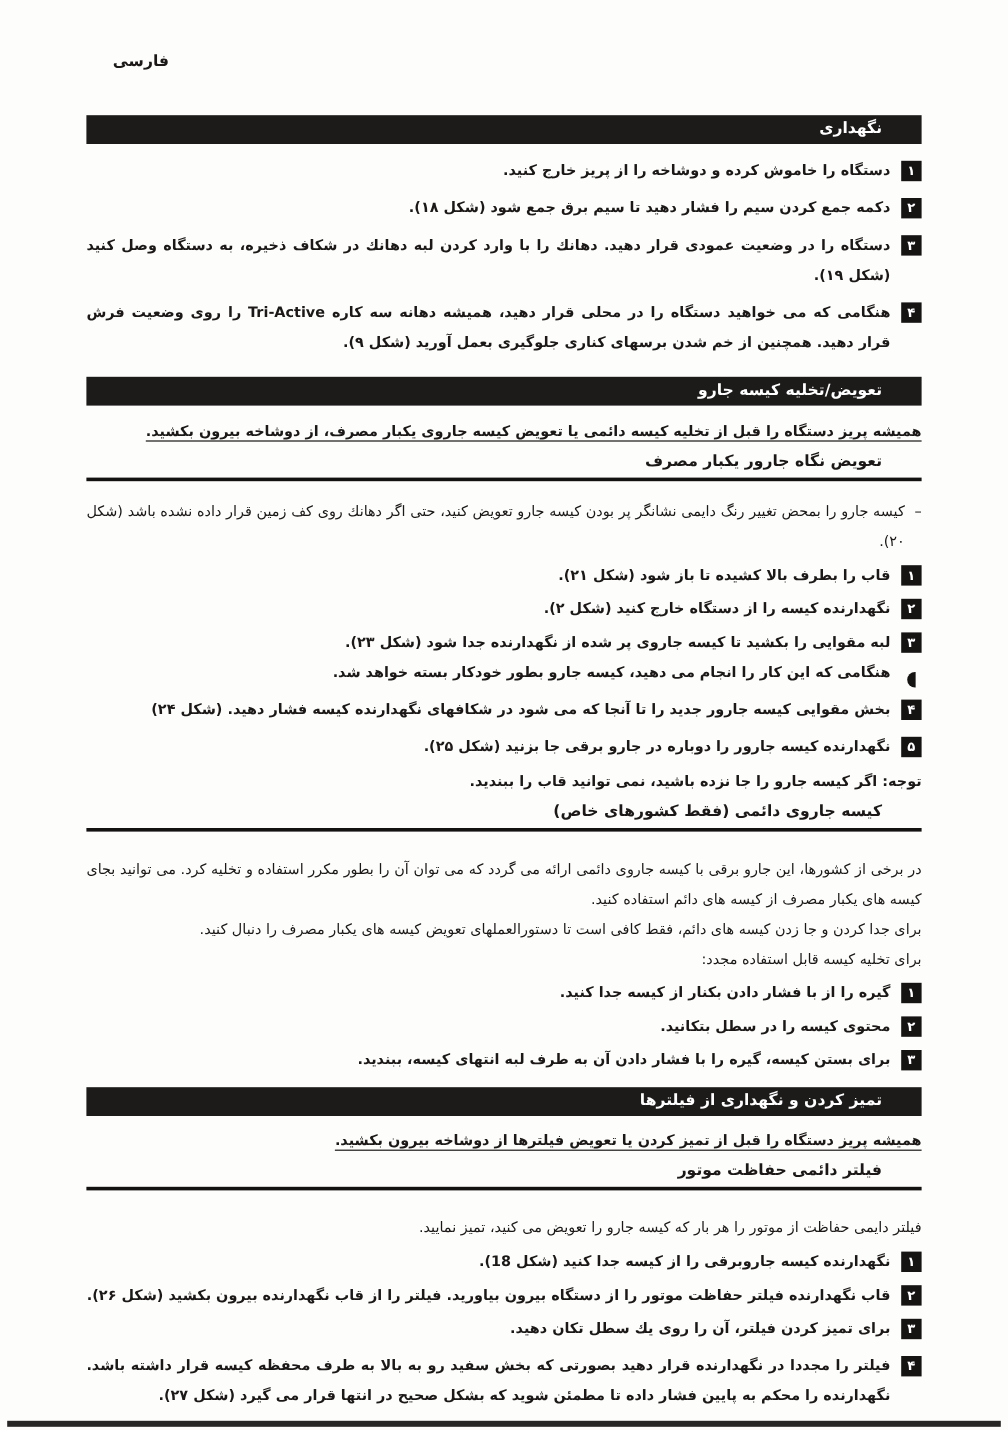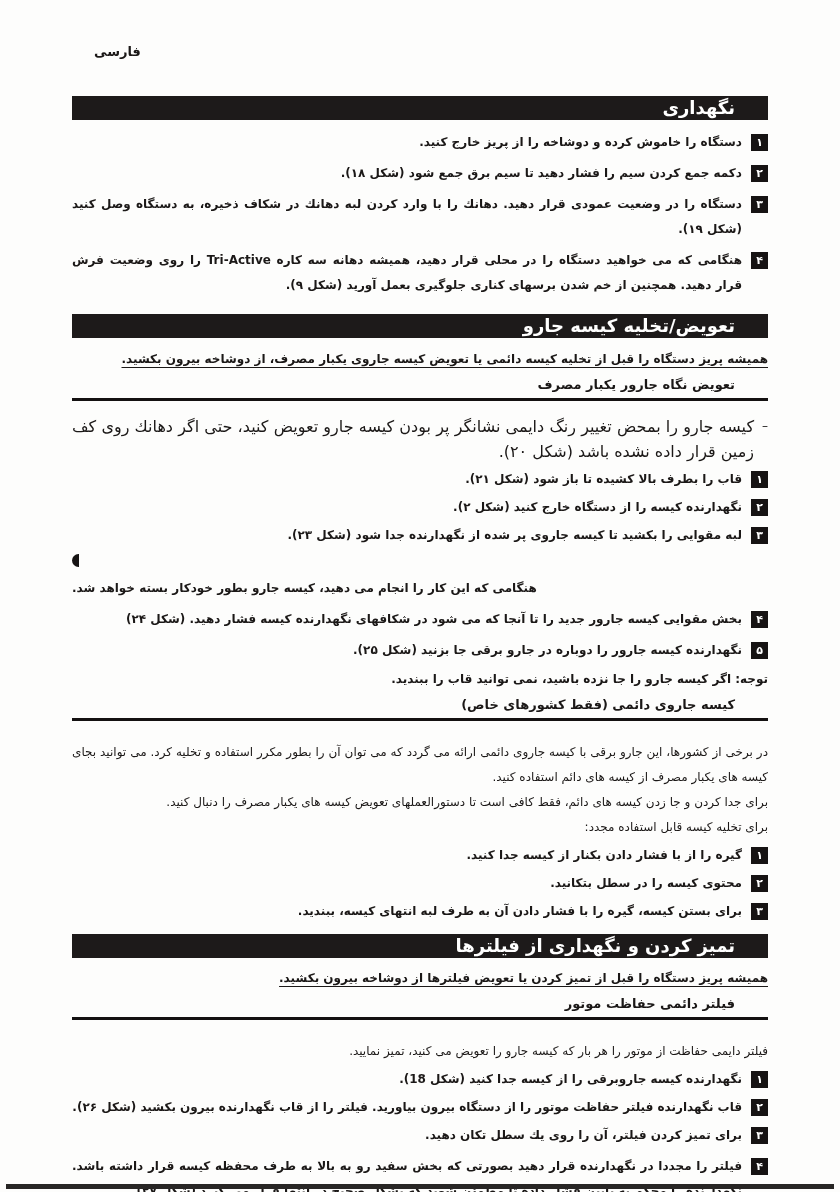--- a/index.html
+++ b/index.html
@@ -7,49 +7,49 @@
     width:840px;height:1192px;position:relative;overflow:hidden;
     background:#fdfdfc;color:#1b1817;
     font-family:"DejaVu Sans",sans-serif;
   }
   .lang-label{
     position:absolute;top:44px;left:94px;direction:rtl;
     font-size:13px;font-weight:bold;
   }
   .content{position:absolute;top:0;left:72px;width:696px;direction:rtl;text-align:right;}
   .bar{
-    background:#1d1a1a;color:#fff;font-weight:bold;font-size:18px;
+    background:#1d1a1a;color:#fff;font-weight:bold;font-size:13px;
     height:24px;line-height:24px;box-sizing:border-box;
     padding-right:33px;padding-left:0;
   }
   .bar-1{margin-top:96px}.bar-2{margin-top:16px}.bar-3{margin-top:10px}
   .step{display:flex;gap:9px;align-items:flex-start;margin-top:6px;}
   .step.tight{margin-top:3px}
   .badge{
     flex:0 0 17px;width:17px;height:17px;margin-top:4px;
     background:#161313;color:#fff;text-align:center;
     font-size:11px;font-weight:bold;line-height:17px;
   }
   .stext{flex:1;font-size:12px;font-weight:bold;line-height:25px;text-align:justify;}
-  .subrow{display:flex;gap:9px;align-items:flex-end;flex-direction:column;}
+  .subrow{display:flex;gap:9px;align-items:flex-end;}
   .halfdot-col{flex:0 0 17px;display:flex;justify-content:center;}
   .halfdot{width:7px;height:13px;margin-top:6px;background:#161313;border-radius:7px 0 0 7px;}
   .warn{
     font-size:12px;font-weight:bold;line-height:25px;margin-top:9px;
     text-decoration:underline;text-underline-offset:4px;text-decoration-thickness:1.2px;
   }
   .subhead{
     margin-top:4px;border-bottom:3px solid #141111;
     padding:0 33px 5px 0;font-size:13px;font-weight:bold;line-height:17px;
   }
   .para{font-size:12px;line-height:25px;text-align:justify;}
   .para.mt{margin-top:19px}
   .dash-item{display:flex;gap:8px;margin-top:13px;}
   .dash-mark{flex:0 0 auto;font-size:12px;line-height:25px;}
-  .dash-text{flex:1;font-size:16px;line-height:25px;text-align:justify;}
+  .dash-text{flex:1;font-size:12px;line-height:25px;text-align:justify;}
   .note{font-size:12px;font-weight:bold;line-height:25px;margin-top:4px;}
   .scan-edge{position:absolute;left:6px;right:6px;bottom:3px;height:5px;background:#282625;}
 </style>
 </head>
 <body>
 
 <div class="lang-label">فارسی</div>
 
 <div class="content">
 

